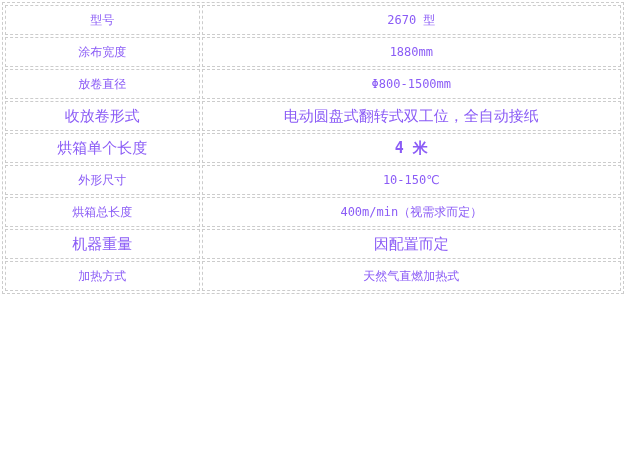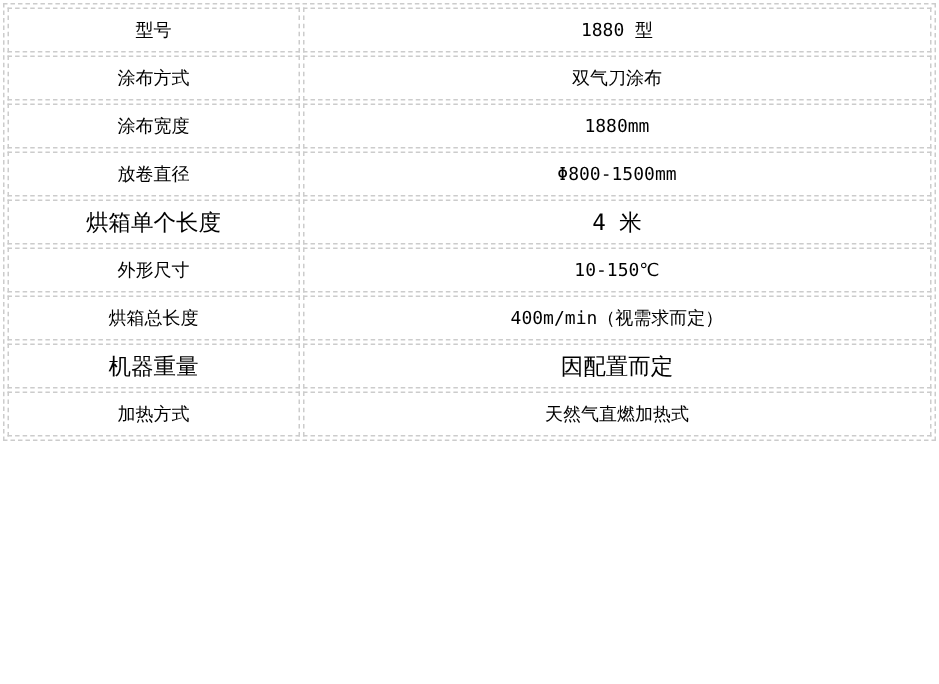--- a/index.html
+++ b/index.html
@@ -22,58 +22,58 @@
     border: 1px dashed #cccccc;
     table-layout: fixed;
   }
   table.spec-table td {
     border: 1px dashed #cccccc;
     height: 28px;
     padding: 0 4px;
     text-align: center;
     vertical-align: middle;
     font-size: 12px;
-    color: #000000;
+    color: #8b5cf6;
     overflow: hidden;
     white-space: nowrap;
   }
   col.label-col { width: 194px; }
   col.value-col { width: 418px; }
   tr.em td {
     font-size: 15px;
   }
   tr.em td.bold-val {
-    font-weight: normal;
+    font-weight: bold;
   }
 </style>
 </head>
 <body>
 
 <div class="page">
   <table class="spec-table">
     <colgroup>
       <col class="label-col">
       <col class="value-col">
     </colgroup>
     <tbody>
       <tr>
         <td>型号</td>
-        <td>1880 型</td>
-      </tr>
-      <tr>
-        <td>涂布方式</td>
-        <td>双气刀涂布</td>
+        <td>2670 型</td>
       </tr>
       <tr>
         <td>涂布宽度</td>
         <td>1880mm</td>
       </tr>
       <tr>
         <td>放卷直径</td>
         <td>Φ800-1500mm</td>
+      </tr>
+      <tr class="em">
+        <td>收放卷形式</td>
+        <td>电动圆盘式翻转式双工位，全自动接纸</td>
       </tr>
       <tr class="em">
         <td>烘箱单个长度</td>
         <td class="bold-val">4 米</td>
       </tr>
       <tr>
         <td>外形尺寸</td>
         <td>10-150℃</td>
       </tr>
       <tr>

